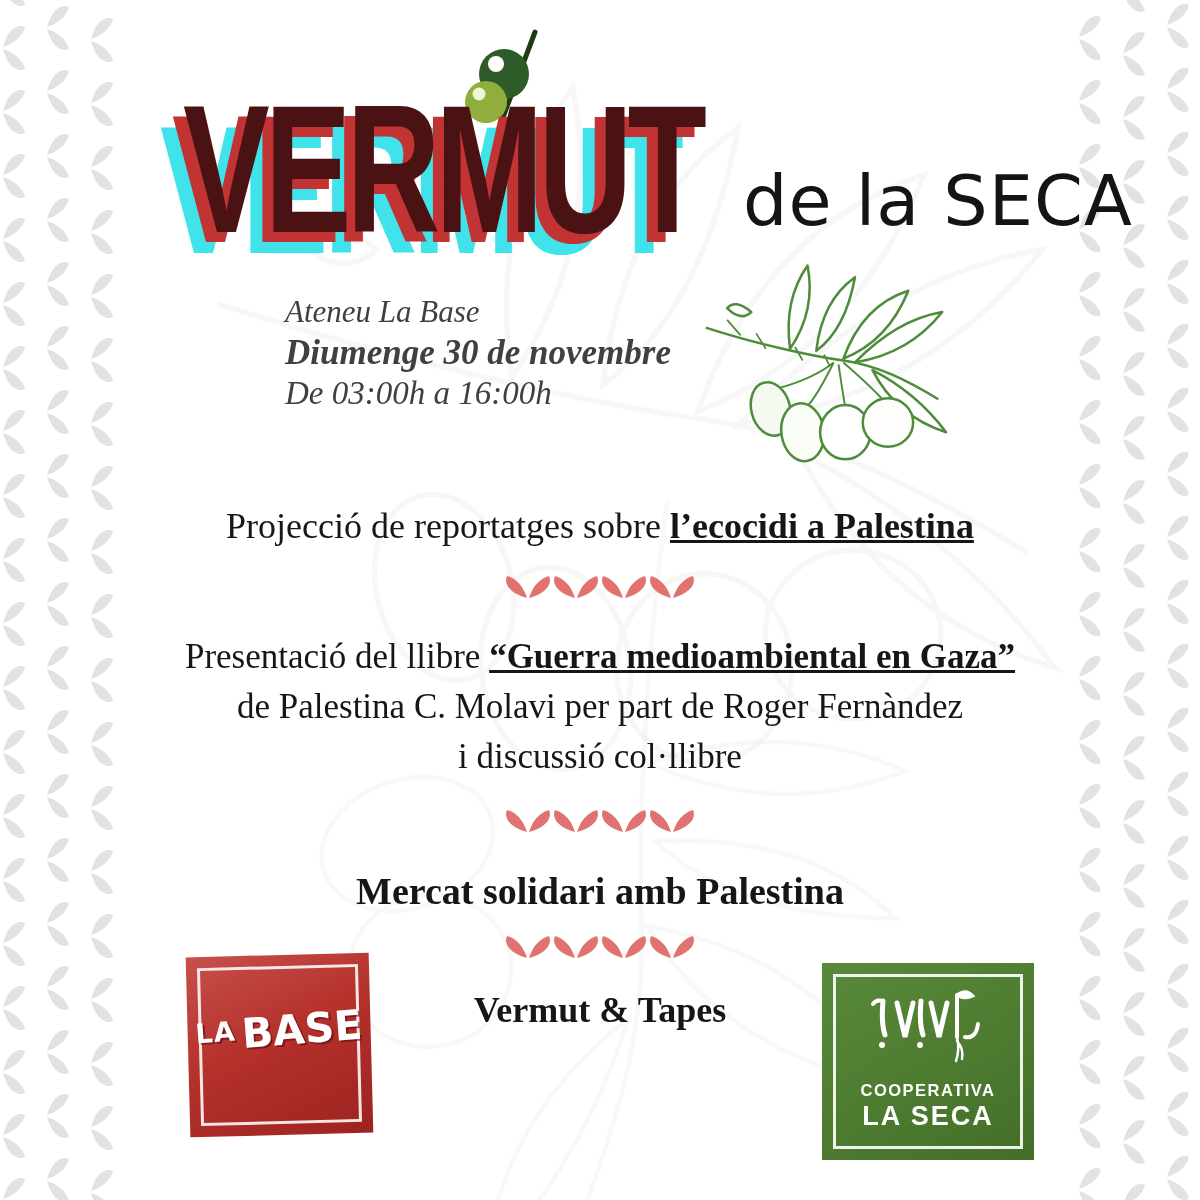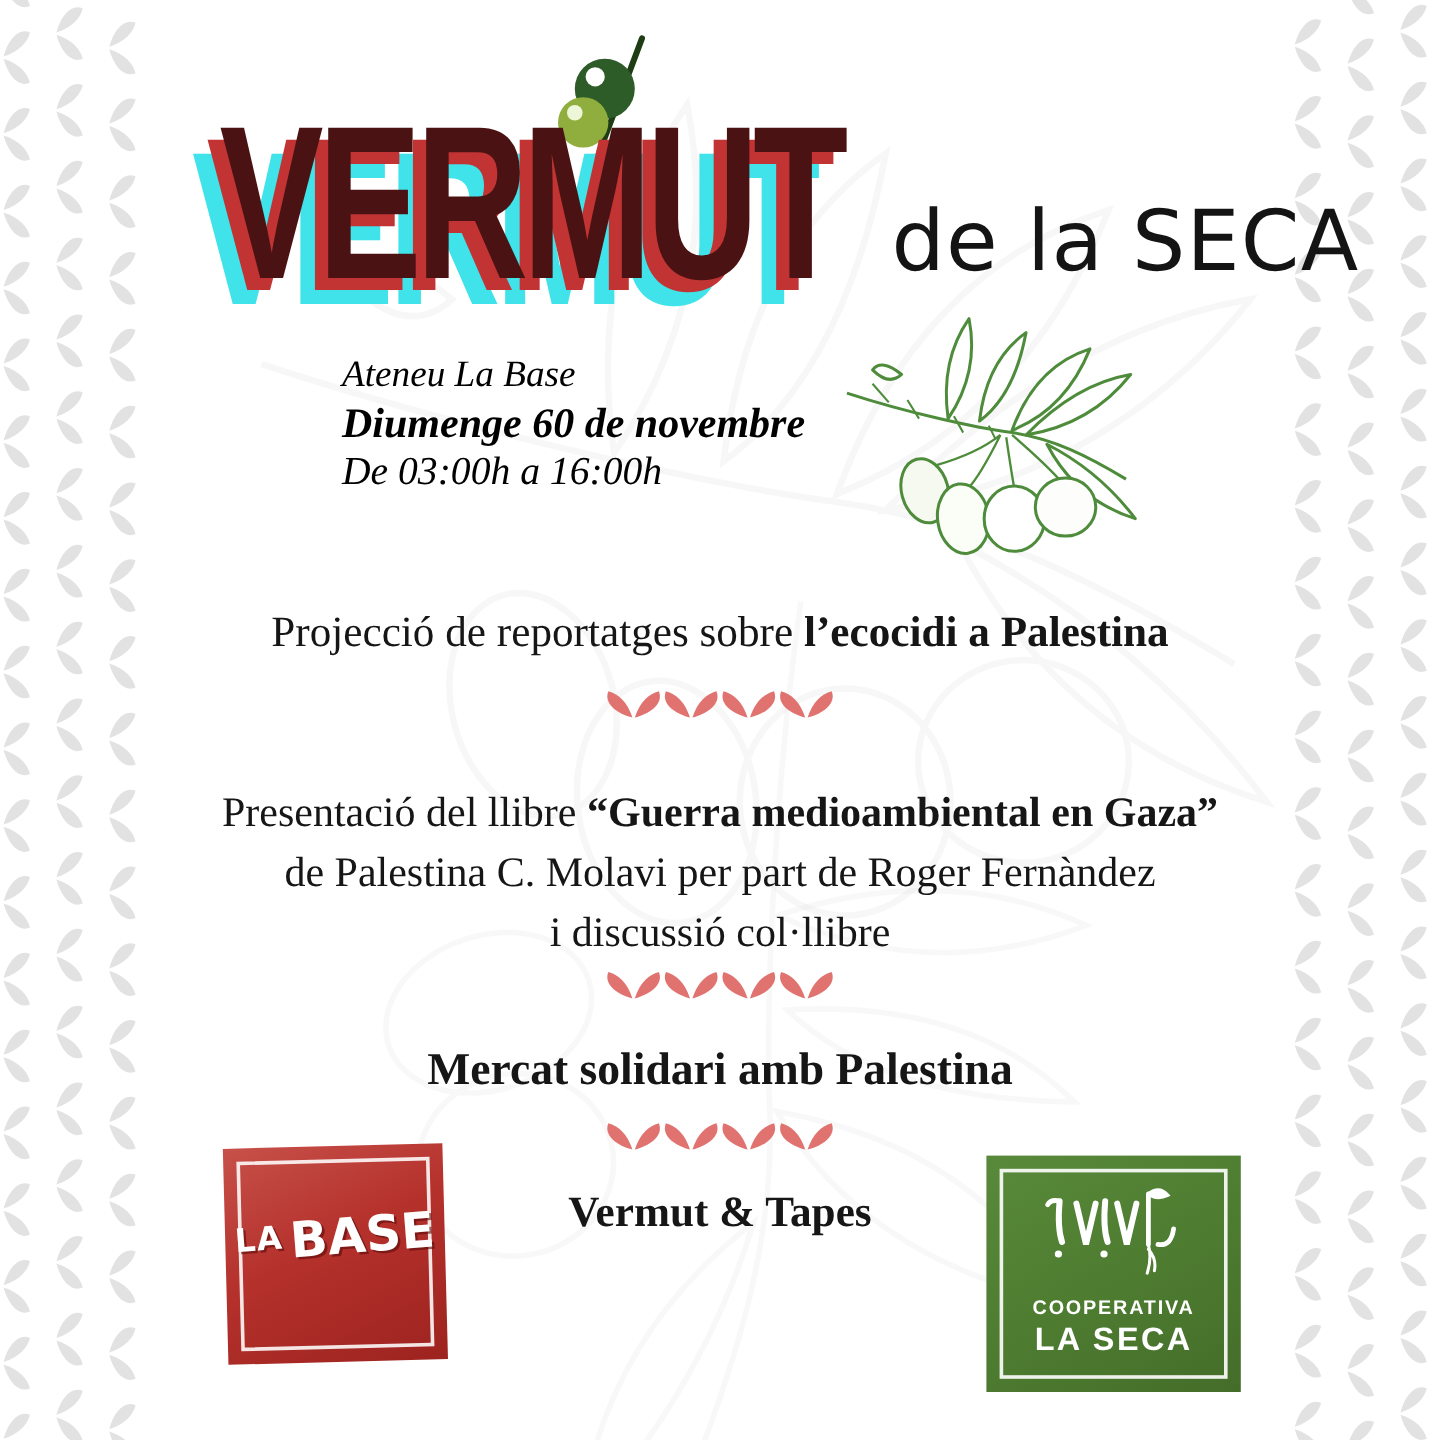--- a/index.html
+++ b/index.html
@@ -32,35 +32,35 @@
   .title-sub{
     position:absolute;left:560px;top:98px;
     font-family:"DejaVu Sans", sans-serif;
     font-weight:400;font-size:70px;line-height:1;letter-spacing:1px;
     color:#141414;white-space:nowrap;
   }
 
   
   .info{
     left:285px;top:292px;width:420px;
-    font-style:italic;color:#000000;
+    font-style:italic;color:#404040;
   }
   .info .venue{font-size:31px;line-height:40px;}
   .info .date{font-size:35px;line-height:41px;font-weight:700;}
   .info .time{font-size:33px;line-height:41px;}
 
   
   .centerline{
     left:130px;width:940px;text-align:center;color:#161616;
   }
   .screening{top:504px;font-size:36px;line-height:44px;}
-  .bookblock{top:632px;font-size:35px;line-height:50px;margin-top:20px;}
+  .bookblock{top:632px;font-size:35px;line-height:50px;}
   .market{top:858px;font-size:38px;line-height:44px;font-weight:700;margin-top:11px;}
   .food{top:988px;font-size:36px;line-height:44px;font-weight:700;}
-  .centerline b{font-weight:700;}
+  .centerline b{font-weight:700;text-decoration:underline;}
 
   .divider{left:504px;width:192px;height:28px;}
   .div1{top:572px;}
   .div2{top:806px;}
   .div3{top:932px;}
 
   
   .stamp-base{
     left:188px;top:955px;width:183px;height:180px;
     background:linear-gradient(155deg,#c7514a 0%,#b5312c 45%,#9d231f 100%);
@@ -271,21 +271,21 @@
   <circle cx="49" cy="72" r="6.5" fill="#eef6d8"></circle>
 </svg>
 
 <div class="abs title-wrap">
   <div class="title-main">VERMUT</div>
   <div class="title-sub">de la SECA</div>
 </div>
 
 <div class="abs info">
   <div class="venue">Ateneu La Base</div>
-  <div class="date">Diumenge 60 de novembre</div>
+  <div class="date">Diumenge 30 de novembre</div>
   <div class="time">De 03:00h a 16:00h</div>
 </div>
 
 <svg class="abs" style="left:698px;top:252px;width:252px;height:218px;" viewBox="0 0 260 225">
   <g fill="none" stroke="#4e8c3c" stroke-width="2.6" stroke-linejoin="round">
     <path d="M8,78 C60,95 120,108 150,112 C185,117 215,132 248,152"></path>
     <path d="M30,70 L44,86 M60,84 L70,100 M100,98 L108,112 M130,106 L136,118" stroke-width="1.8"></path>
     <path d="M95,100 Q88,50 113,14 Q122,60 95,100 Z" fill="#ffffff"></path>
     <path d="M122,102 Q128,50 162,26 Q152,80 122,102 Z" fill="#ffffff"></path>
     <path d="M150,110 Q170,55 217,40 Q196,92 150,110 Z" fill="#ffffff"></path>

